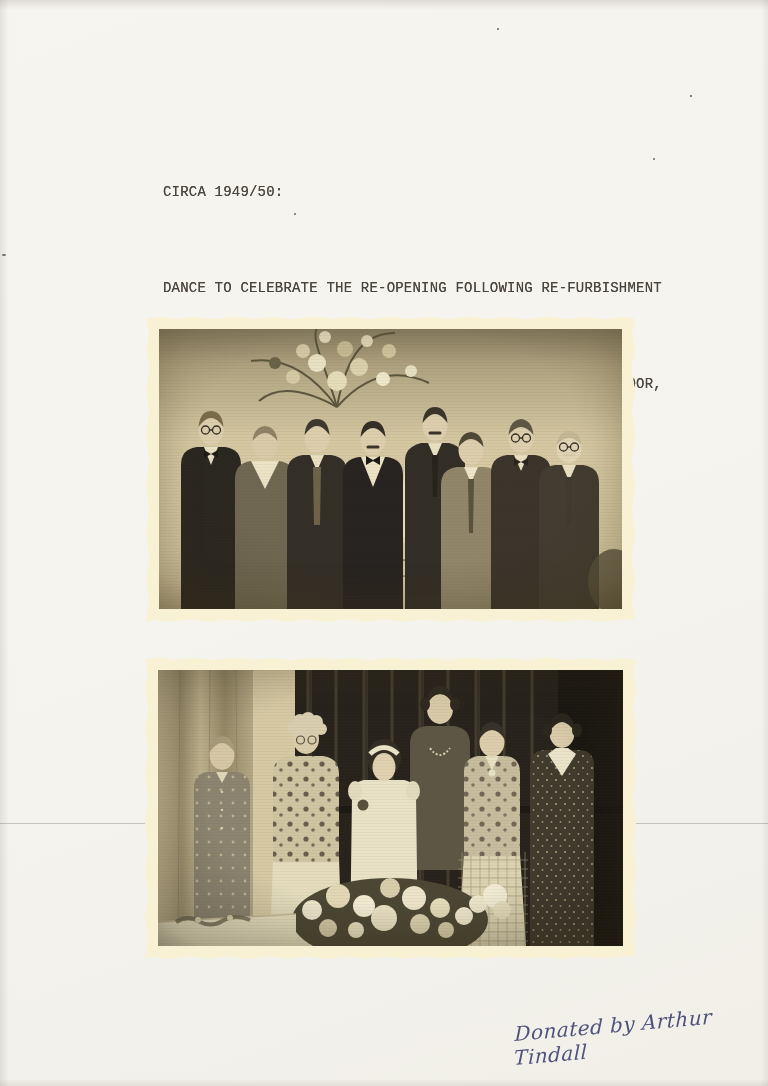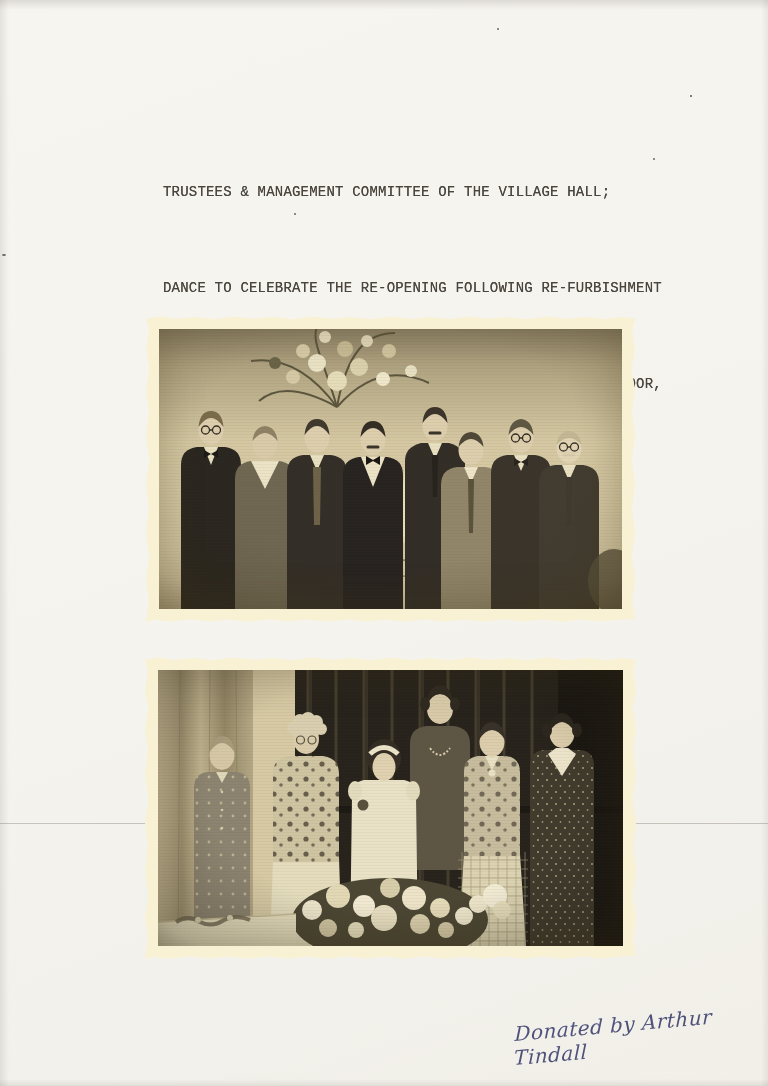--- a/index.html
+++ b/index.html
@@ -81,21 +81,21 @@
   <div class="crease"></div>
 
   <span class="speck" style="left:497px;top:28px;width:2px;height:2px;"></span>
   <span class="speck" style="left:653px;top:158px;width:2px;height:2px;"></span>
   <span class="speck" style="left:294px;top:213px;width:2px;height:2px;"></span>
   <span class="speck" style="left:2px;top:254px;width:4px;height:2px;"></span>
   <span class="speck" style="left:690px;top:95px;width:1.5px;height:1.5px;"></span>
   <span class="speck" style="left:147px;top:868px;width:3px;height:3px;background:#a15c4e;"></span>
 
   <div class="typed-block">
-    <div class="typed-line">TRUSTEES &amp; MANAGEMENT COMMITTEE OF THE VILLAGE HALL;</div>
+    <div class="typed-line">CIRCA 1949/50:</div>
     <div class="typed-line">DANCE TO CELEBRATE THE RE-OPENING FOLLOWING RE-FURBISHMENT</div>
     <div class="typed-line"><span>i.e. WOOD BLOCK FLOOR REPLACING WAR-TIME COMP</span><span class="corr"><span class="corr-o">O</span><span class="corr-caret">^</span></span><span>SITION FLOOR,</span></div>
     <div class="typed-line">STAGE CURTAINS &amp; KITCHEN.</div>
     <div class="typed-line also-line">ALSO:  PHOTOGTAPH OF LADIES' COMMITTEE.</div>
   </div>
 
   <figure class="photo photo-top deckle" aria-label="Sepia photograph of eight men in suits standing in a row in front of a large flower arrangement on a stand">
     <svg viewBox="0 0 463 280" preserveAspectRatio="none">
       <defs>
         <linearGradient id="wallA" x1="0" y1="0" x2="0" y2="1">

